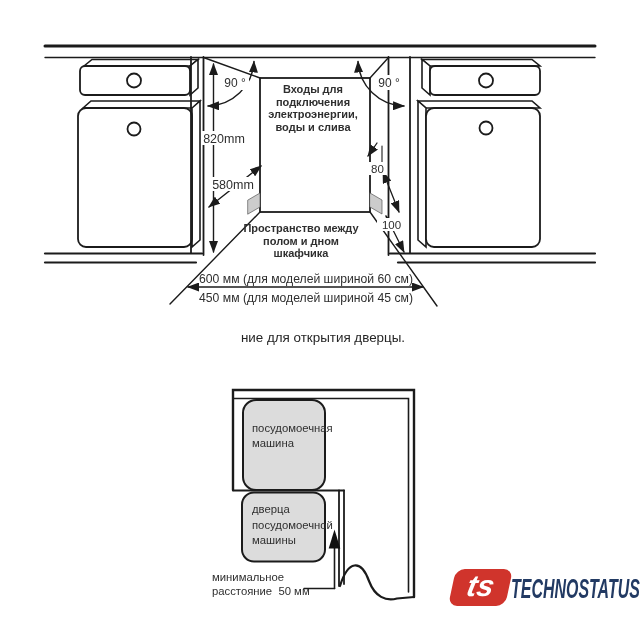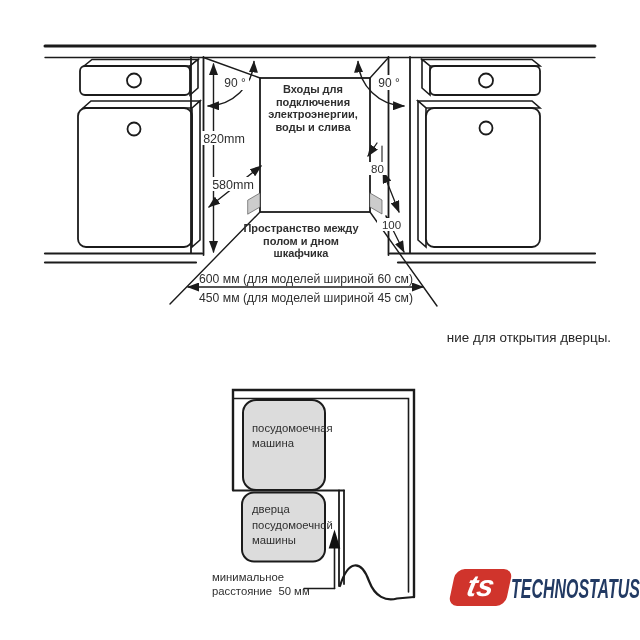--- a/index.html
+++ b/index.html
@@ -10,21 +10,21 @@
   svg{position:absolute;left:0;top:0;}
   svg text{
     font-family:"Liberation Sans", sans-serif;
     fill:#2f2f2f;stroke:none;
   }
   .note-text{
     position:absolute;left:35px;top:329px;width:576px;
     font-size:13.4px;line-height:18.8px;color:#262626;
   }
   .note-line1{text-align:justify;text-align-last:justify;}
-  .note-line2{text-align:right;}
+  .note-line2{text-align:center;}
   .logo{position:absolute;left:0;top:0;width:640px;height:640px;pointer-events:none;}
   .logo-badge{
     position:absolute;left:452px;top:569px;width:57px;height:37px;
     background:#d0342c;border-radius:9px;transform:skewX(-12deg);
     color:#ffffff;font-style:italic;font-weight:700;font-size:30px;
     display:flex;align-items:center;justify-content:center;
     padding-bottom:4px;box-sizing:border-box;
   }
   .logo-brand{
     position:absolute;left:511px;top:572px;line-height:32px;

